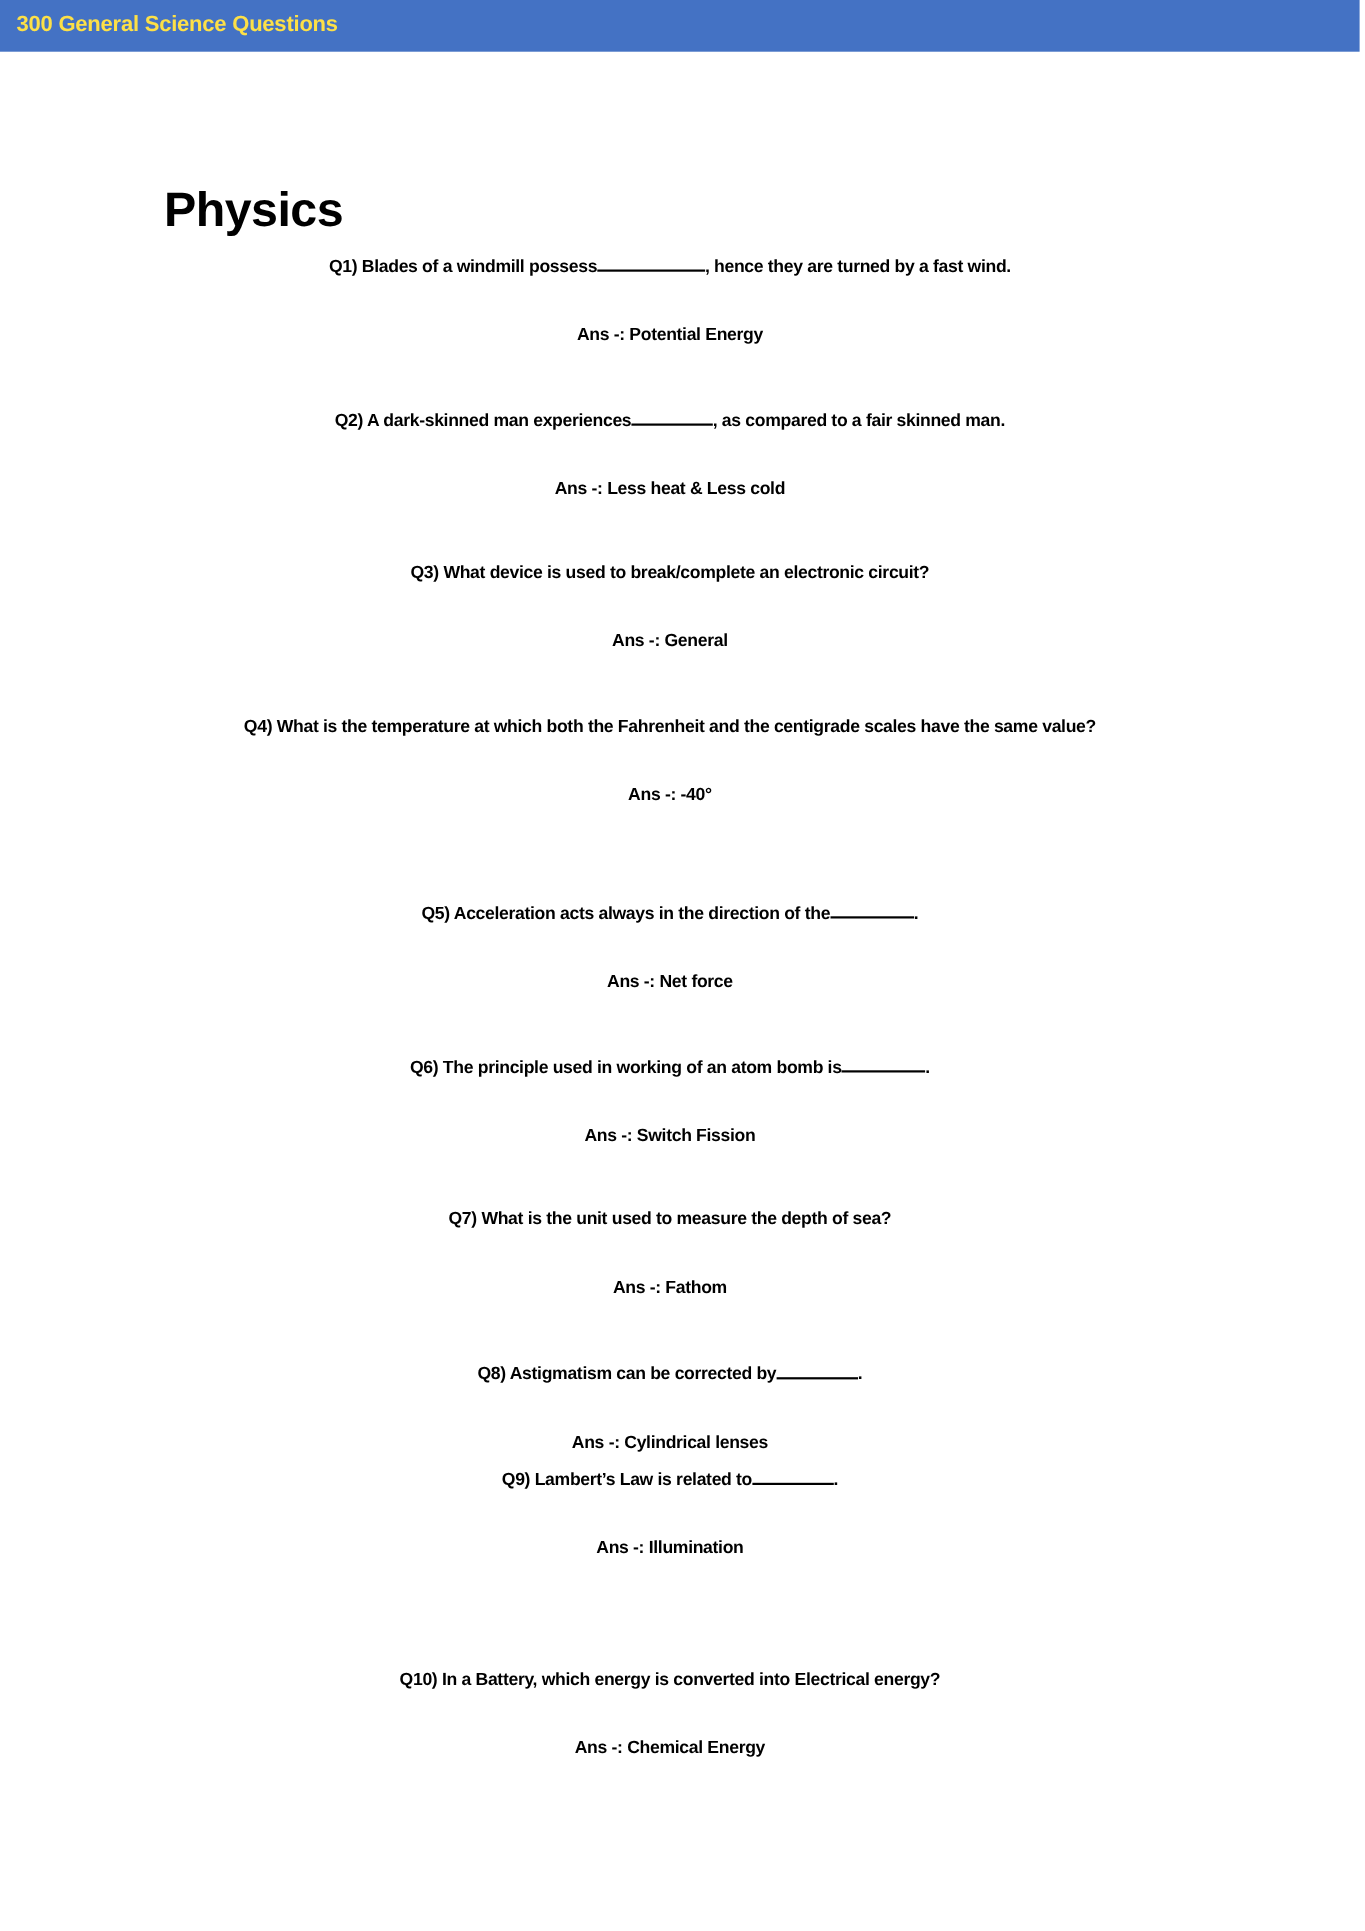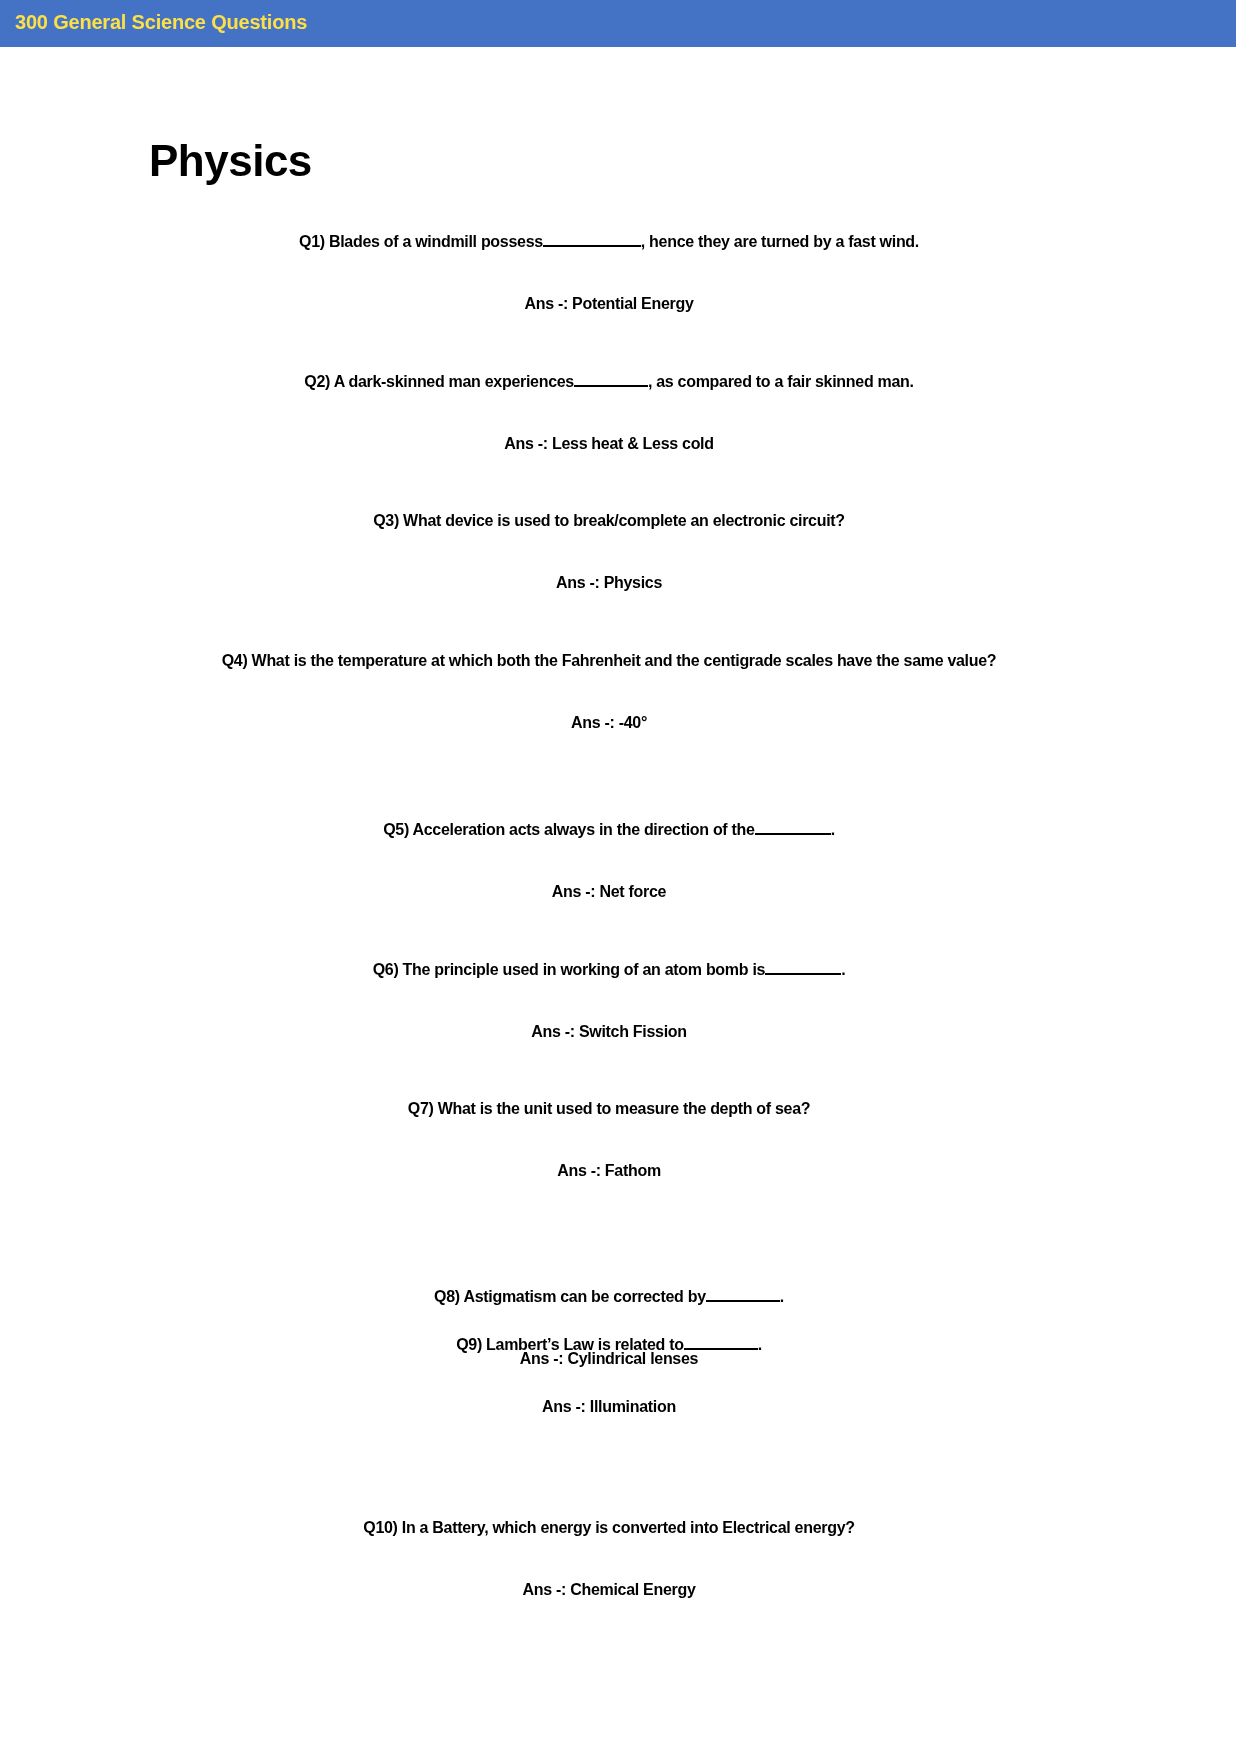--- a/index.html
+++ b/index.html
@@ -11,21 +11,21 @@
     .header-bar {
       position: absolute; left: 0; top: 0; width: 1236px; height: 47px;
       background: #4472c4;
     }
     .header-title {
       position: absolute; left: 15px; top: 11px;
       color: #fde047; font-weight: bold; font-size: 20px; letter-spacing: -0.2px;
     }
     .content { position: absolute; left: 149px; top: 0; width: 920px; }
     .section-title {
-      position: absolute; left: 0; top: 136px;
+      position: absolute; left: 0; top: 166px;
       font-size: 44px; font-weight: bold; letter-spacing: -0.5px; margin: 0;
     }
     .qa { position: absolute; left: 0; width: 920px; }
     .question, .answer {
       font-weight: bold; font-size: 16px; line-height: 30px; margin: 0; letter-spacing: -0.3px; text-align: center;
     }
     .answer { margin-top: 32px; }
     .blank { display: inline-block; border-bottom: 2px solid #000; height: 18px; vertical-align: baseline; }
   </style>
 </head>
@@ -43,21 +43,21 @@
     <p class="answer">Ans -: Potential Energy</p>
   </div>
 
   <div class="qa" style="top:367px;">
     <p class="question"><span>Q2) A dark-skinned man experiences</span><span class="blank" style="width:74px"></span><span>, as compared to a fair skinned man.</span></p>
     <p class="answer">Ans -: Less heat &amp; Less cold</p>
   </div>
 
   <div class="qa" style="top:506px;">
     <p class="question">Q3) What device is used to break/complete an electronic circuit?</p>
-    <p class="answer">Ans -: Physics</p>
+    <p class="answer">Ans -: General</p>
   </div>
 
   <div class="qa" style="top:646px;">
     <p class="question">Q4) What is the temperature at which both the Fahrenheit and the centigrade scales have the same value?</p>
     <p class="answer">Ans -: -40°</p>
   </div>
 
   <div class="qa" style="top:815px;">
     <p class="question"><span>Q5) Acceleration acts always in the direction of the</span><span class="blank" style="width:76px"></span><span>.</span></p>
     <p class="answer">Ans -: Net force</p>
@@ -66,21 +66,21 @@
   <div class="qa" style="top:955px;">
     <p class="question"><span>Q6) The principle used in working of an atom bomb  is</span><span class="blank" style="width:76px"></span><span>.</span></p>
     <p class="answer">Ans -: Switch Fission</p>
   </div>
 
   <div class="qa" style="top:1094px;">
     <p class="question">Q7) What is the unit used to measure the depth of sea?</p>
     <p class="answer">Ans -: Fathom</p>
   </div>
 
-  <div class="qa" style="top:1282px;">
+  <div class="qa" style="top:1234px;">
     <p class="question"><span>Q8) Astigmatism can be corrected by</span><span class="blank" style="width:74px"></span><span>.</span></p>
     <p class="answer">Ans -: Cylindrical lenses</p>
   </div>
 
   <div class="qa" style="top:1330px;">
     <p class="question"><span>Q9) Lambert’s Law is related to</span><span class="blank" style="width:74px"></span><span>.</span></p>
     <p class="answer">Ans -: Illumination</p>
   </div>
 
   <div class="qa" style="top:1513px;">

